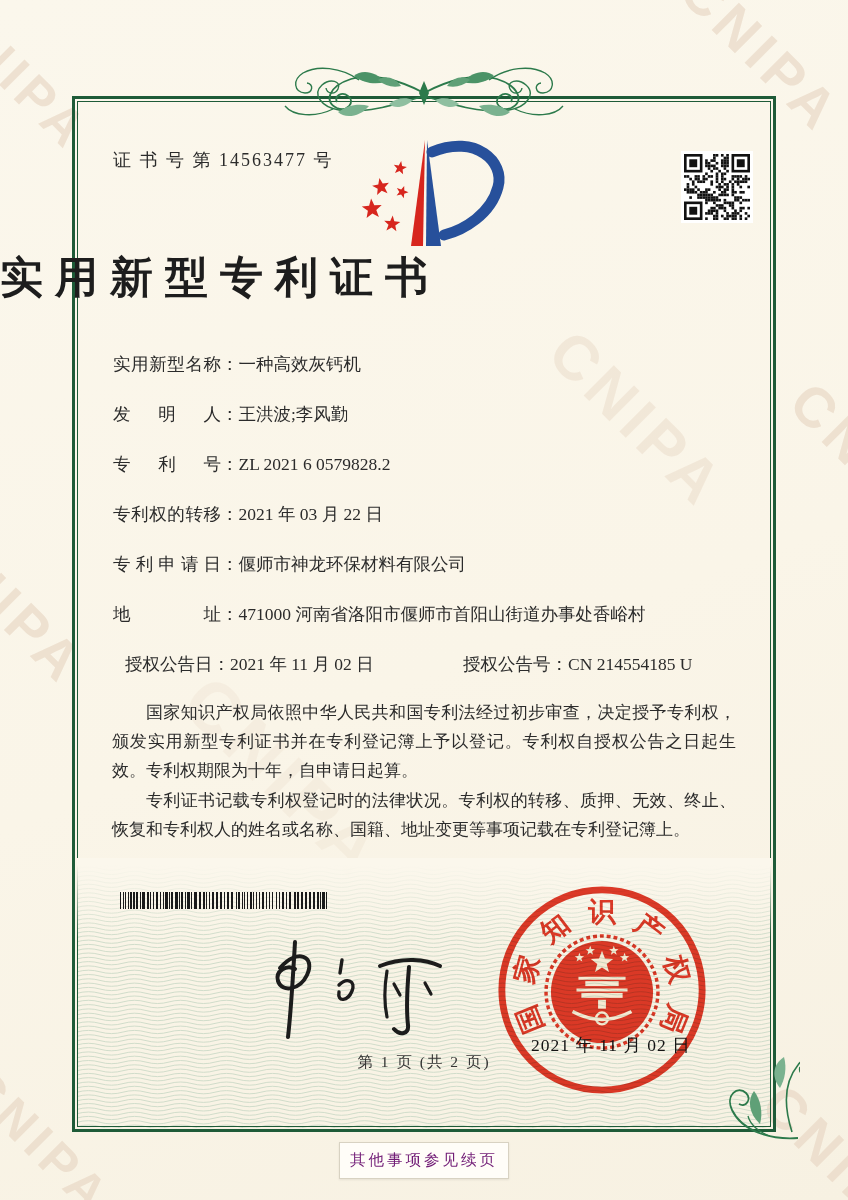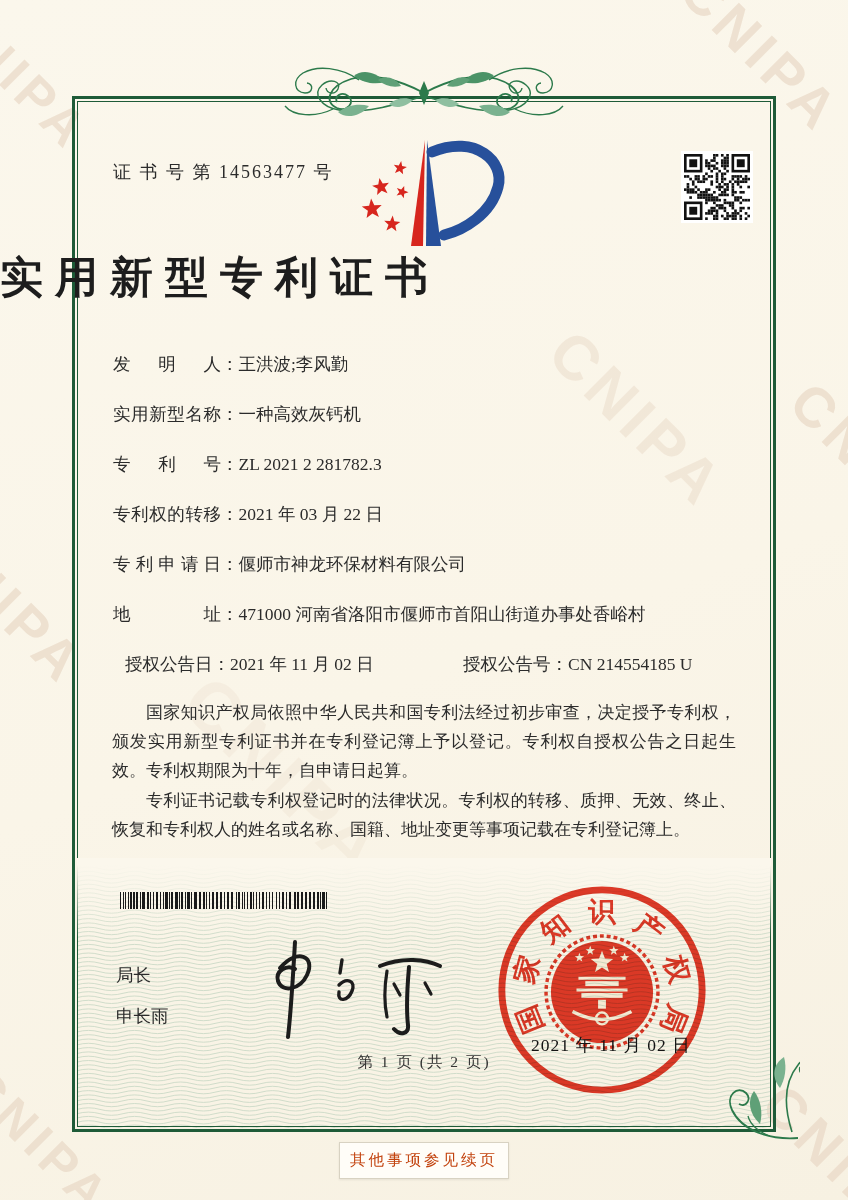--- a/index.html
+++ b/index.html
@@ -38,21 +38,21 @@
   
   .waves{position:absolute;left:77px;top:858px;width:694px;height:270px;z-index:2;overflow:hidden;}
   .waves-fade{
     position:absolute;left:77px;top:858px;width:694px;height:80px;z-index:3;
     background:linear-gradient(#fbf7ec 8%,rgba(251,247,236,0));
   }
   
   .ornament-top{position:absolute;left:263px;top:60px;z-index:4;}
   .ornament-corner{position:absolute;left:700px;top:1026px;z-index:5;}
   
-  .cert-no{position:absolute;left:113px;top:148px;font-size:18px;letter-spacing:2px;z-index:5;margin-top:12px;}
+  .cert-no{position:absolute;left:113px;top:148px;font-size:18px;letter-spacing:2px;z-index:5;}
   .logo{position:absolute;left:356px;top:134px;z-index:5;}
   .qr{position:absolute;left:681px;top:151px;width:66px;height:66px;z-index:5;background:#fff;padding:3px;}
   .doc-title{
     position:absolute;left:0;top:249px;width:100%;z-index:5;
     font-size:43px;font-weight:bold;letter-spacing:12px;color:#1d1d1d;
   }
   
   .fields{position:absolute;left:113px;top:352px;width:630px;z-index:5;font-size:17.5px;}
   .field-row{height:24px;margin-bottom:26px;white-space:nowrap;}
   .field-label{display:inline-block;width:108px;text-align:justify;text-align-last:justify;}
@@ -67,21 +67,21 @@
   .signer{position:absolute;left:116px;top:963px;z-index:5;
     font-family:"Liberation Sans","DejaVu Sans",sans-serif;font-size:17.5px;}
   .signer div{margin-bottom:17px;}
   .signature{position:absolute;left:242px;top:936px;z-index:6;}
   .seal{position:absolute;left:494px;top:882px;z-index:5;mix-blend-mode:multiply;opacity:.95;}
   .seal-date{position:absolute;left:531px;top:1033px;z-index:7;font-size:17.5px;letter-spacing:1px;color:#141414;}
   .page-no{position:absolute;left:0;top:1052px;width:100%;text-align:center;z-index:6;font-size:15.5px;letter-spacing:2px;color:#333;}
   .continuation{
     position:absolute;left:50%;top:1142px;transform:translateX(-50%);z-index:6;
     background:#fffdf8;border:1px solid #d8d2c2;box-shadow:0 1px 2px rgba(0,0,0,.08);
-    padding:7px 10px;font-size:15.5px;letter-spacing:3px;color:#c2410c;
+    padding:7px 10px;font-size:15.5px;letter-spacing:3px;color:#701a75;
   }
 </style>
 </head>
 <body>
 
 <div class="page">
 
   <div class="wm wm-tl">CNIPA</div>
   <div class="wm wm-tr">CNIPA</div>
   <div class="wm wm-mr">CNIPA</div>
@@ -419,23 +419,23 @@
       <rect x="19" y="1" width="5" height="5" fill="#fff"></rect>
       <rect x="20" y="2" width="3" height="3" fill="#111"></rect>
       <rect x="0" y="18" width="7" height="7" fill="#111"></rect>
       <rect x="1" y="19" width="5" height="5" fill="#fff"></rect>
       <rect x="2" y="20" width="3" height="3" fill="#111"></rect>
     </svg>
 
   <div class="doc-title">实用新型专利证书</div>
 
   <div class="fields">
+    <div class="field-row"><span class="field-label">实用新型名称</span><span>：</span><span>一种高效灰钙机</span></div>
     <div class="field-row"><span class="field-label">发明人</span><span>：</span><span>王洪波;李风勤</span></div>
-    <div class="field-row"><span class="field-label">实用新型名称</span><span>：</span><span>一种高效灰钙机</span></div>
-    <div class="field-row"><span class="field-label">专利号</span><span>：</span><span>ZL 2021 2 281782.3</span></div>
+    <div class="field-row"><span class="field-label">专利号</span><span>：</span><span>ZL 2021 6 0579828.2</span></div>
     <div class="field-row"><span class="field-label">专利权的转移</span><span>：</span><span>2021 年 03 月 22 日</span></div>
     <div class="field-row"><span class="field-label">专利申请日</span><span>：</span><span>偃师市神龙环保材料有限公司</span></div>
     <div class="field-row"><span class="field-label">地址</span><span>：</span><span>471000 河南省洛阳市偃师市首阳山街道办事处香峪村</span></div>
     <div class="field-row grant-row">
       <span class="grant-first"><span>授权公告日</span><span>：</span><span>2021 年 11 月 02 日</span></span>
       <span><span>授权公告号</span><span>：</span><span>CN 214554185 U</span></span>
     </div>
   </div>
 
   <div class="body-text">
@@ -502,24 +502,20 @@
       <rect x="181" y="0" width="2" height="17" fill="#1a1a1a"></rect>
       <rect x="185" y="0" width="2" height="17" fill="#1a1a1a"></rect>
       <rect x="189" y="0" width="2" height="17" fill="#1a1a1a"></rect>
       <rect x="193" y="0" width="2" height="17" fill="#1a1a1a"></rect>
       <rect x="197" y="0" width="2" height="17" fill="#1a1a1a"></rect>
       <rect x="200" y="0" width="1" height="17" fill="#1a1a1a"></rect>
       <rect x="202" y="0" width="3" height="17" fill="#1a1a1a"></rect>
       <rect x="206" y="0" width="1" height="17" fill="#1a1a1a"></rect>
     </svg>
 
-  <div class="signer">
-    <div>局长</div>
-    <div>申长雨</div>
-  </div>
 
   <svg class="signature" width="212" height="106" viewBox="0 0 212 106">
     <g fill="none" stroke="#1c1c1c" stroke-width="4" stroke-linecap="round">
       <path d="M38,32 C55,12 74,20 65,39 C58,54 40,57 36,45 C33,35 45,28 53,33"></path>
       <path d="M53,6 C51,40 49,76 46,101"></path>
       <path d="M100,24 L98,37" stroke-width="3.4"></path>
       <path d="M97,49 C105,41 114,45 110,55 C106,65 95,67 97,56" stroke-width="3.4"></path>
       <path d="M138,30 C160,21 184,23 198,30"></path>
       <path d="M167,31 C165,54 164,72 166,89 C167,98 158,100 152,93"></path>
       <path d="M145,35 C142,53 142,67 145,81" stroke-width="3.2"></path>

